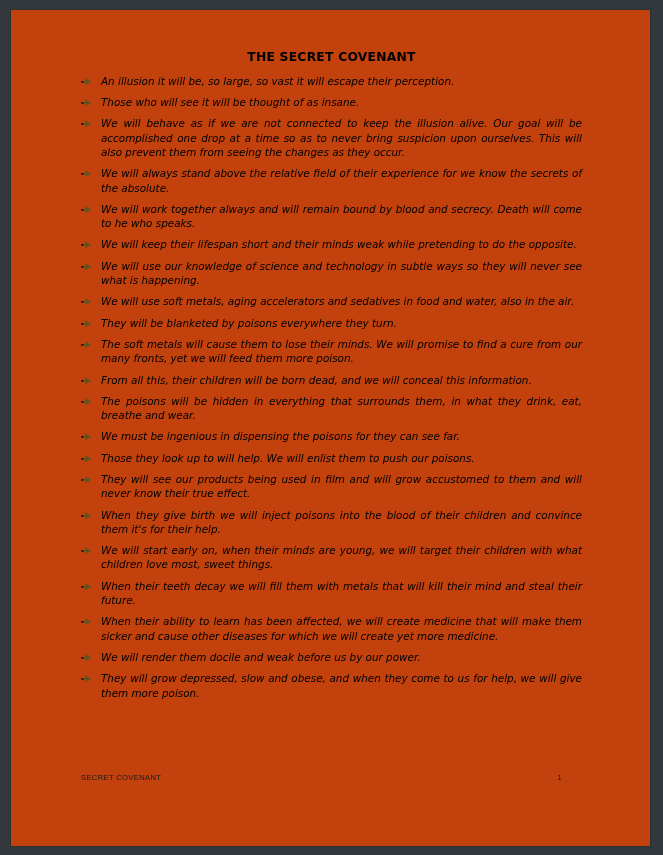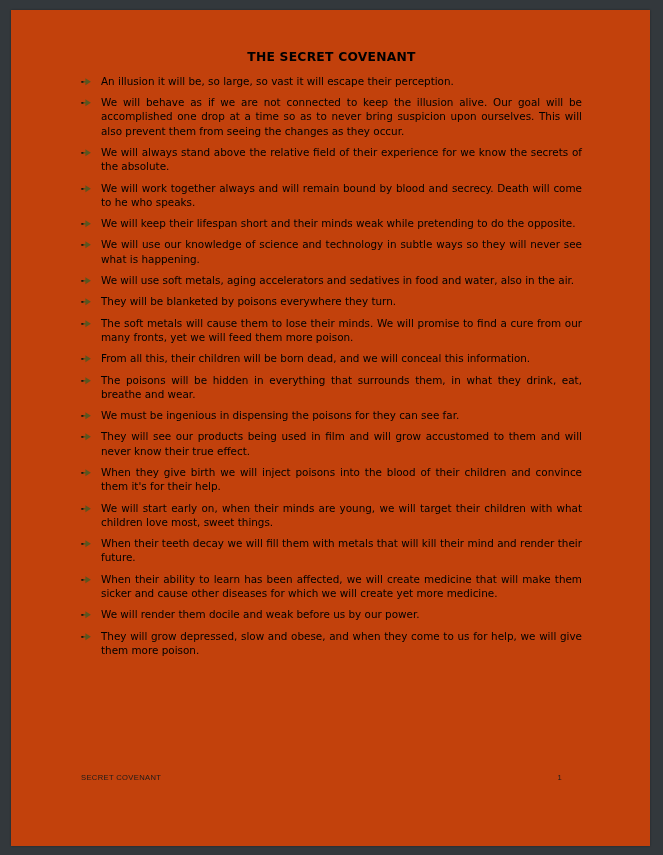--- a/index.html
+++ b/index.html
@@ -55,20 +55,21 @@
     letter-spacing: 0.25px;
     color: #000000;
     margin: 0 0 9px 0;
     line-height: 1.2;
   }
 
   ul#covenant-list {
     list-style: none;
     margin: 0;
     padding: 0;
+    font-style: italic;
   }
 
   li.covenant-item {
     position: relative;
     padding-left: 20px;
     margin-bottom: 7.0px;
     font-family: "DejaVu Sans", sans-serif;
     font-size: 10.4px;
     line-height: 14.3px;
     color: #000000;
@@ -130,20 +131,27 @@
                 <path d="M0.6 5.6 L4.4 5.6 L4.4 8.2 L9.9 4.7 L4.4 1.2 L4.4 3.9 L2.2 3.9 Z" fill="#5a5520"></path>
                 <path d="M0.3 4.0 L2.4 4.0 L2.4 5.8 L0.3 5.8 Z" fill="#14140a"></path>
               </svg></span>
             <span class="item-text">An illusion it will be, so large, so vast it will escape their perception.</span>
           </li>
           <li class="covenant-item">
             <span class="bullet-icon"><svg width="11" height="10" viewBox="0 0 11 10" xmlns="http://www.w3.org/2000/svg">
                 <path d="M0.6 5.6 L4.4 5.6 L4.4 8.2 L9.9 4.7 L4.4 1.2 L4.4 3.9 L2.2 3.9 Z" fill="#5a5520"></path>
                 <path d="M0.3 4.0 L2.4 4.0 L2.4 5.8 L0.3 5.8 Z" fill="#14140a"></path>
               </svg></span>
+            <span class="item-text">Those who will see it will be thought of as insane.</span>
+          </li>
+          <li class="covenant-item">
+            <span class="bullet-icon"><svg width="11" height="10" viewBox="0 0 11 10" xmlns="http://www.w3.org/2000/svg">
+                <path d="M0.6 5.6 L4.4 5.6 L4.4 8.2 L9.9 4.7 L4.4 1.2 L4.4 3.9 L2.2 3.9 Z" fill="#5a5520"></path>
+                <path d="M0.3 4.0 L2.4 4.0 L2.4 5.8 L0.3 5.8 Z" fill="#14140a"></path>
+              </svg></span>
             <span class="item-text">We will behave as if we are not connected to keep the illusion alive. Our goal will be accomplished one drop at a time so as to never bring suspicion upon ourselves. This will also prevent them from seeing the changes as they occur.</span>
           </li>
           <li class="covenant-item">
             <span class="bullet-icon"><svg width="11" height="10" viewBox="0 0 11 10" xmlns="http://www.w3.org/2000/svg">
                 <path d="M0.6 5.6 L4.4 5.6 L4.4 8.2 L9.9 4.7 L4.4 1.2 L4.4 3.9 L2.2 3.9 Z" fill="#5a5520"></path>
                 <path d="M0.3 4.0 L2.4 4.0 L2.4 5.8 L0.3 5.8 Z" fill="#14140a"></path>
               </svg></span>
             <span class="item-text">We will always stand above the relative field of their experience for we know the secrets of the absolute.</span>
           </li>
           <li class="covenant-item">
@@ -207,20 +215,27 @@
                 <path d="M0.6 5.6 L4.4 5.6 L4.4 8.2 L9.9 4.7 L4.4 1.2 L4.4 3.9 L2.2 3.9 Z" fill="#5a5520"></path>
                 <path d="M0.3 4.0 L2.4 4.0 L2.4 5.8 L0.3 5.8 Z" fill="#14140a"></path>
               </svg></span>
             <span class="item-text">We must be ingenious in dispensing the poisons for they can see far.</span>
           </li>
           <li class="covenant-item">
             <span class="bullet-icon"><svg width="11" height="10" viewBox="0 0 11 10" xmlns="http://www.w3.org/2000/svg">
                 <path d="M0.6 5.6 L4.4 5.6 L4.4 8.2 L9.9 4.7 L4.4 1.2 L4.4 3.9 L2.2 3.9 Z" fill="#5a5520"></path>
                 <path d="M0.3 4.0 L2.4 4.0 L2.4 5.8 L0.3 5.8 Z" fill="#14140a"></path>
               </svg></span>
+            <span class="item-text">Those they look up to will help. We will enlist them to push our poisons.</span>
+          </li>
+          <li class="covenant-item">
+            <span class="bullet-icon"><svg width="11" height="10" viewBox="0 0 11 10" xmlns="http://www.w3.org/2000/svg">
+                <path d="M0.6 5.6 L4.4 5.6 L4.4 8.2 L9.9 4.7 L4.4 1.2 L4.4 3.9 L2.2 3.9 Z" fill="#5a5520"></path>
+                <path d="M0.3 4.0 L2.4 4.0 L2.4 5.8 L0.3 5.8 Z" fill="#14140a"></path>
+              </svg></span>
             <span class="item-text">They will see our products being used in film and will grow accustomed to them and will never know their true effect.</span>
           </li>
           <li class="covenant-item">
             <span class="bullet-icon"><svg width="11" height="10" viewBox="0 0 11 10" xmlns="http://www.w3.org/2000/svg">
                 <path d="M0.6 5.6 L4.4 5.6 L4.4 8.2 L9.9 4.7 L4.4 1.2 L4.4 3.9 L2.2 3.9 Z" fill="#5a5520"></path>
                 <path d="M0.3 4.0 L2.4 4.0 L2.4 5.8 L0.3 5.8 Z" fill="#14140a"></path>
               </svg></span>
             <span class="item-text">When they give birth we will inject poisons into the blood of their children and convince them it's for their help.</span>
           </li>
           <li class="covenant-item">
@@ -228,21 +243,21 @@
                 <path d="M0.6 5.6 L4.4 5.6 L4.4 8.2 L9.9 4.7 L4.4 1.2 L4.4 3.9 L2.2 3.9 Z" fill="#5a5520"></path>
                 <path d="M0.3 4.0 L2.4 4.0 L2.4 5.8 L0.3 5.8 Z" fill="#14140a"></path>
               </svg></span>
             <span class="item-text">We will start early on, when their minds are young, we will target their children with what children love most, sweet things.</span>
           </li>
           <li class="covenant-item">
             <span class="bullet-icon"><svg width="11" height="10" viewBox="0 0 11 10" xmlns="http://www.w3.org/2000/svg">
                 <path d="M0.6 5.6 L4.4 5.6 L4.4 8.2 L9.9 4.7 L4.4 1.2 L4.4 3.9 L2.2 3.9 Z" fill="#5a5520"></path>
                 <path d="M0.3 4.0 L2.4 4.0 L2.4 5.8 L0.3 5.8 Z" fill="#14140a"></path>
               </svg></span>
-            <span class="item-text">When their teeth decay we will fill them with metals that will kill their mind and render their future.</span>
+            <span class="item-text">When their teeth decay we will fill them with metals that will kill their mind and steal their future.</span>
           </li>
           <li class="covenant-item">
             <span class="bullet-icon"><svg width="11" height="10" viewBox="0 0 11 10" xmlns="http://www.w3.org/2000/svg">
                 <path d="M0.6 5.6 L4.4 5.6 L4.4 8.2 L9.9 4.7 L4.4 1.2 L4.4 3.9 L2.2 3.9 Z" fill="#5a5520"></path>
                 <path d="M0.3 4.0 L2.4 4.0 L2.4 5.8 L0.3 5.8 Z" fill="#14140a"></path>
               </svg></span>
             <span class="item-text">When their ability to learn has been affected, we will create medicine that will make them sicker and cause other diseases for which we will create yet more medicine.</span>
           </li>
           <li class="covenant-item">
             <span class="bullet-icon"><svg width="11" height="10" viewBox="0 0 11 10" xmlns="http://www.w3.org/2000/svg">

